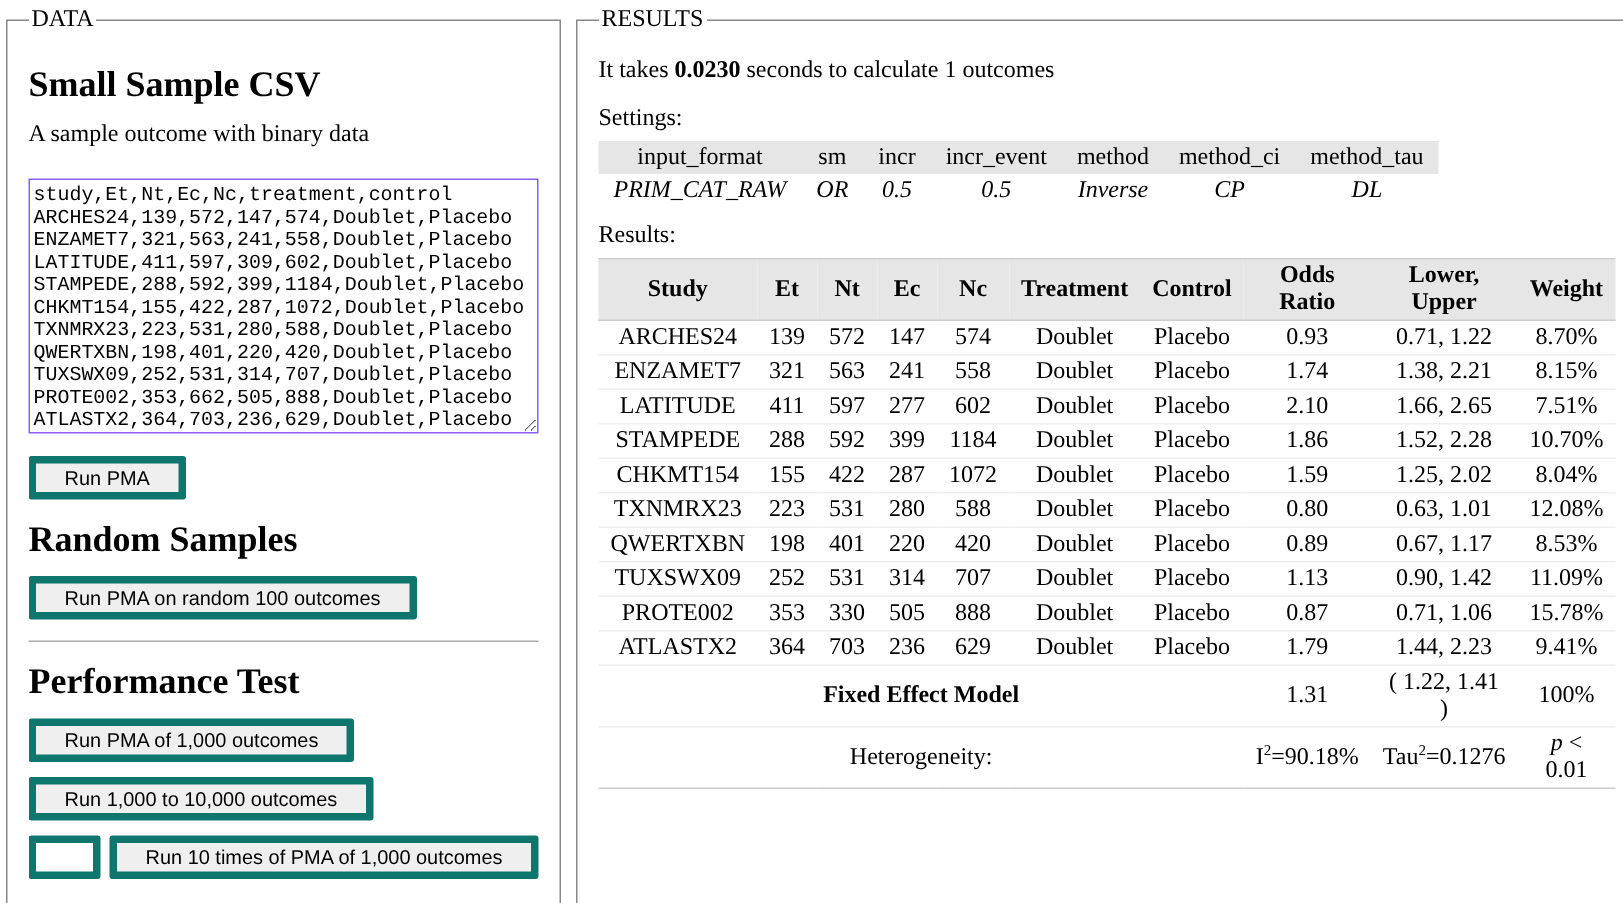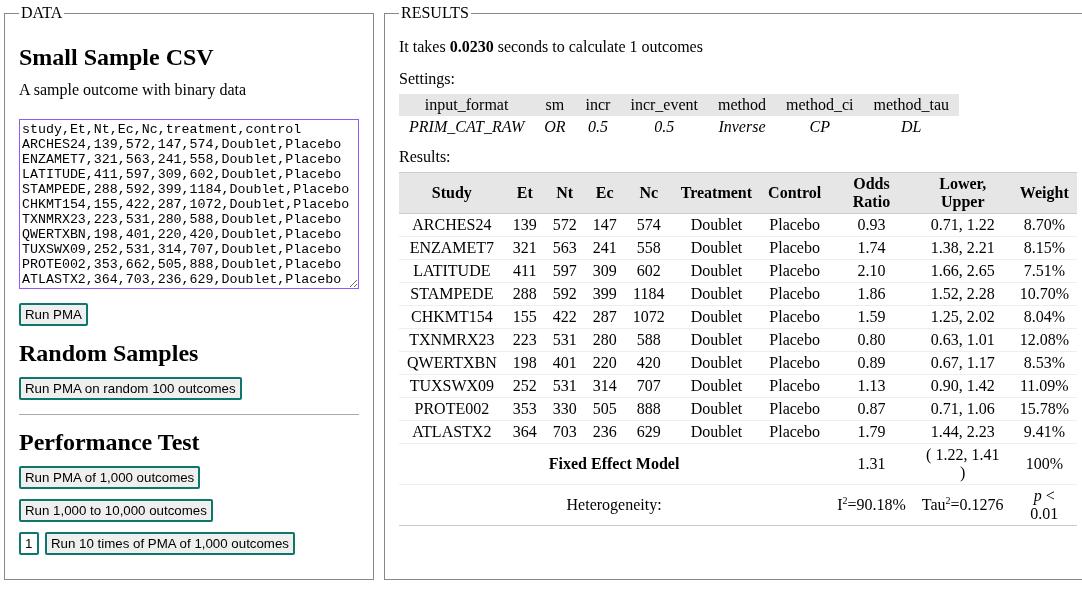--- a/index.html
+++ b/index.html
@@ -30,23 +30,23 @@
     font-size: 13.3px;
     resize: both;
     padding: 2px;
     border: 1px solid #8b5cf6;
     white-space: pre;
     overflow: auto;
   }
   button, input[type="text"].numbox {
     font-family: Arial, sans-serif;
     font-size: 13.3px;
-    padding: 2px 4px;
+    padding: 2px 19px;
     background: #efefef;
-    border: 2px solid #0f766e;
+    border: 5px solid #0f766e;
     border-radius: 2px;
     cursor: pointer;
   }
   input[type="text"].numbox { width: 20px; cursor: text; background:#fff; }
   .btnrow { margin: 10px 0; display:flex; gap:6px; align-items:center; }
   hr { border: none; border-top: 1px solid #aaa; margin: 14px 0; }
   
   .sentence { margin: 8px 0 14px 0; }
   .sentence b { font-weight: bold; }
   .sub { margin: 10px 0 6px 0; }
@@ -184,21 +184,21 @@
           <td>Doublet</td>
           <td>Placebo</td>
           <td>1.74</td>
           <td>1.38, 2.21</td>
           <td>8.15%</td>
         </tr>
         <tr>
           <td>LATITUDE</td>
           <td>411</td>
           <td>597</td>
-          <td>309</td>
+          <td>277</td>
           <td>602</td>
           <td>Doublet</td>
           <td>Placebo</td>
           <td>2.10</td>
           <td>1.66, 2.65</td>
           <td>7.51%</td>
         </tr>
         <tr>
           <td>STAMPEDE</td>
           <td>288</td>

